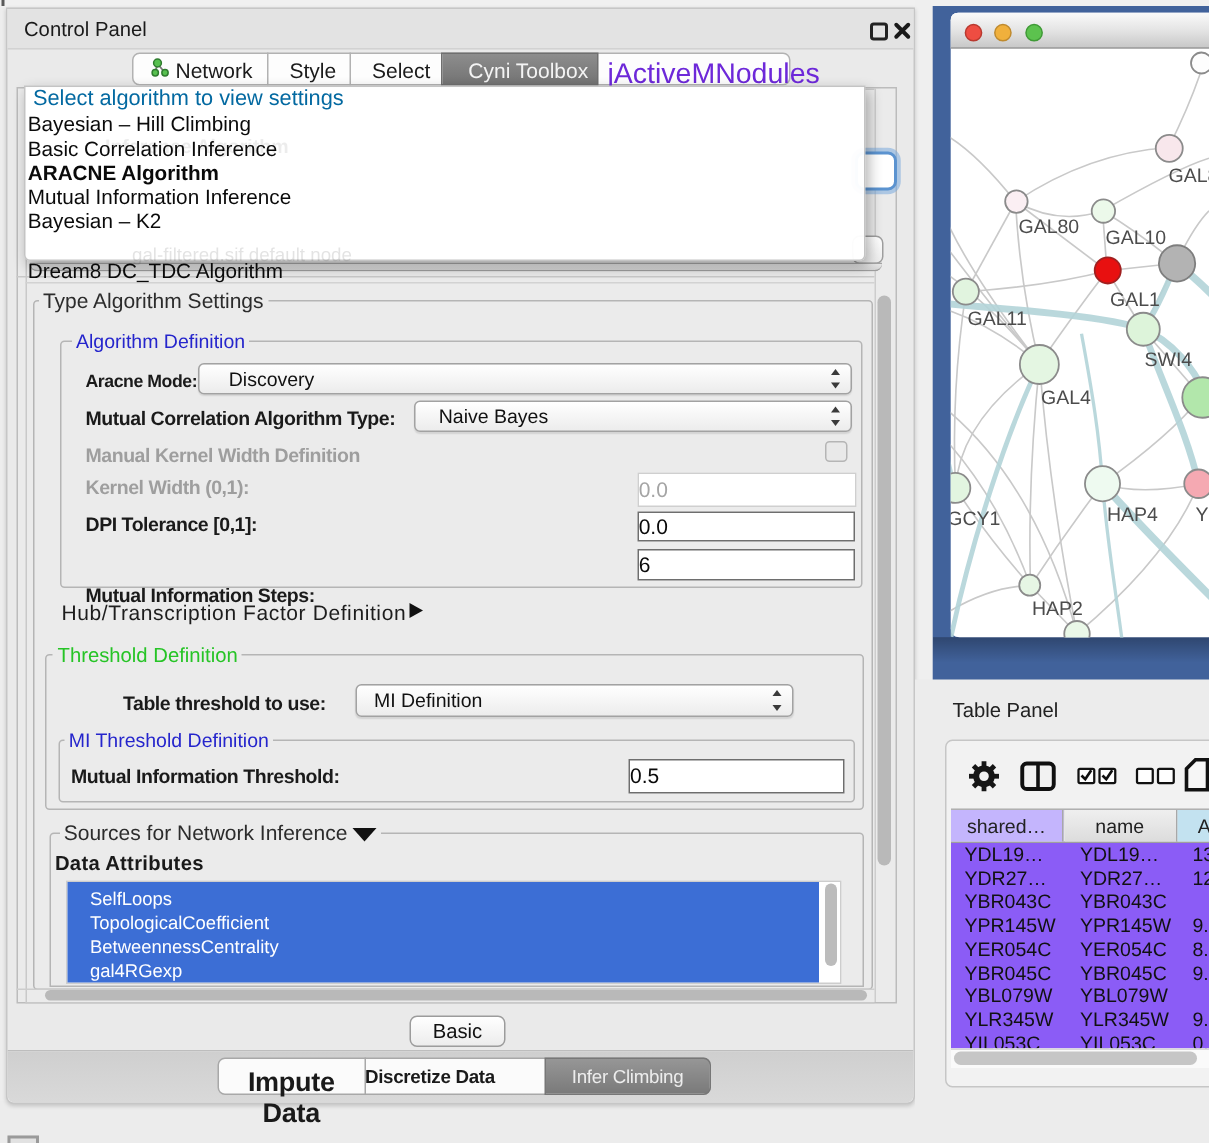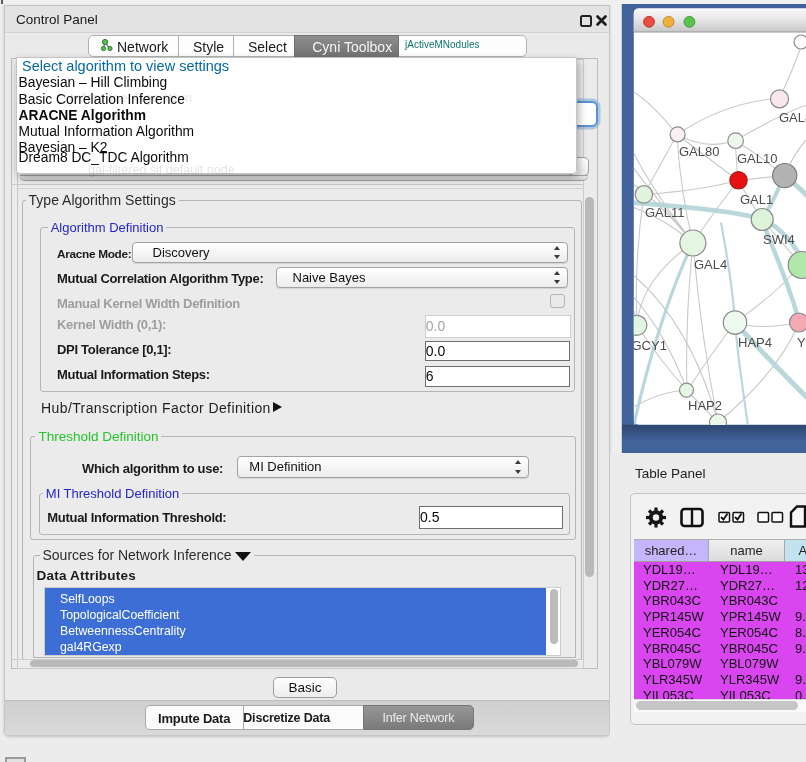--- a/index.html
+++ b/index.html
@@ -46,21 +46,21 @@
 <svg class="abs" style="left:100px;top:38px" width="14" height="14" viewBox="0 0 14 14">
     <path d="M5 4.5 L3.5 10 M5 4.5 L10 10.5" stroke="#777" stroke-width="1.2" fill="none"></path>
     <circle cx="5" cy="4" r="2.6" fill="#57c04f" stroke="#2f7c2f"></circle>
     <circle cx="3.5" cy="10.5" r="2.1" fill="#57c04f" stroke="#2f7c2f"></circle>
     <circle cx="10" cy="10.5" r="2.1" fill="#57c04f" stroke="#2f7c2f"></circle>
   </svg>
 <div class="abs" style="left:117px;top:39px;font-size:14px;color:#1b1b1b">Network</div>
 <div class="abs" style="left:193px;top:39px;font-size:14px;color:#1b1b1b">Style</div>
 <div class="abs" style="left:248px;top:39px;font-size:14px;color:#1b1b1b">Select</div>
 <div class="abs" style="left:293.7px;top:39px;width:117px;text-align:center;font-size:14px;color:#f4f4f4">Cyni Toolbox</div>
-<div class="abs" style="left:405px;top:39px;font-size:10px;color:#0f766e">jActiveMNodules</div>
+<div class="abs" style="left:405px;top:39px;font-size:19px;color:#6d28d9">jActiveMNodules</div>
 
 <div class="abs" style="left:10.5px;top:58px;width:587px;height:611px;background:#ebebeb;border:1px solid #bcbcbc;box-sizing:border-box"></div>
 
 <div class="abs" style="left:16.5px;top:58.5px;width:566.5px;height:610px;border:1px solid #c9c9c9;border-right:none;box-sizing:border-box"></div>
 
 <div class="grp" style="left:22px;top:200px;width:558px;height:458px">
   <span style="left:2.6px;color:#2c2c2c">Type Algorithm Settings</span>
 </div>
 <div class="grp" style="left:40px;top:227px;width:533px;height:163px">
   <span style="left:6.7px;color:#2525cc;font-size:13px">Algorithm Definition</span>
@@ -76,30 +76,30 @@
     <s style="left:16px;top:2px">Naive Bayes</s>
     <i class="u"></i>
     <i class="d"></i>
   </div>
 <div class="lbg" style="left:57px;top:296px">Manual Kernel Width Definition</div>
 <div class="abs" style="left:550px;top:294px;width:13px;height:12px;background:#e9e9e9;border:1px solid #b5b5b5;border-radius:3px"></div>
 <div class="lbg" style="left:57px;top:317px">Kernel Width (0,1):</div>
 <div class="tf" style="left:424.8px;top:315.3px;width:137.8px;height:20.4px;border:1px solid #cfcfcf;color:#a5a5a5;padding:0 6px 0 0;line-height:20.4px">0.0</div>
 <div class="lb" style="left:57px;top:342px">DPI Tolerance [0,1]:</div>
 <div class="tf" style="left:424.8px;top:340.6px;width:138.7px;height:18.9px;border:1.5px solid #6e6e6e;color:#0a0a0a;padding:0 5px 0 0;line-height:18.9px">0.0</div>
-<div class="lb" style="left:57px;top:367px">Mutual Information Steps:</div>
+<div class="lb" style="left:57px;top:389px">Mutual Information Steps:</div>
 <div class="tf" style="left:424.8px;top:365.6px;width:138.7px;height:19.1px;border:1.5px solid #6e6e6e;color:#0a0a0a;padding:0 5px 0 0;line-height:19.1px">6</div>
 
 <div class="abs" style="left:41px;top:399.5px;font-size:14px;letter-spacing:0.4px;color:#1d1d1d">Hub/Transcription Factor Definition</div>
 <div class="abs" style="left:273px;top:401.5px;width:0;height:0;border-top:5.5px solid transparent;border-bottom:5.5px solid transparent;border-left:9px solid #111"></div>
 
 <div class="grp" style="left:30px;top:436px;width:543.5px;height:101.5px">
   <span style="left:4.4px;color:#26c426;font-size:13.5px">Threshold Definition</span>
 </div>
-<div class="lb" style="left:82px;top:460.5px">Which algorithm to use:</div>
+<div class="lb" style="left:82px;top:460.5px">Table threshold to use:</div>
 <div class="cb" style="left:236.8px;top:455.8px;width:290px;height:20px">
     <s style="left:11.5px;top:2.5px">MI Definition</s>
     <i class="u"></i>
     <i class="d"></i>
   </div>
 <div class="grp" style="left:39px;top:493px;width:529px;height:40px">
   <span style="left:2.8px;color:#2525cc;font-size:13px">MI Threshold Definition</span>
 </div>
 <div class="lb" style="left:47.3px;top:510px">Mutual Information Threshold:</div>
 <div class="tf" style="left:419px;top:506.3px;width:136.7px;height:20.9px;border:1.5px solid #6e6e6e;color:#0a0a0a;padding:0 5px 0 0;line-height:20.9px">0.5</div>
@@ -117,41 +117,41 @@
 <div class="abs" style="left:585px;top:197px;width:9px;height:380px;background:#b9b9b9;border-radius:4.5px"></div>
 <div class="abs" style="left:11px;top:658.8px;width:572px;height:1px;background:#cdcdcd"></div>
 <div class="abs" style="left:30px;top:660px;width:548px;height:7px;background:#b9b9b9;border-radius:3.5px"></div>
 
 <div class="abs" style="left:273px;top:677px;width:64px;height:20.5px;background:linear-gradient(#ffffff,#ececec);border:1px solid #9c9c9c;border-radius:5px;box-sizing:border-box;text-align:center;font-size:13.5px;color:#111;line-height:19px">Basic</div>
 
 <div class="abs" style="left:4.5px;top:700px;width:604px;height:33.5px;background:linear-gradient(#cfcfcf,#d9d9d9);border-top:1px solid #bdbdbd;border-radius:0 0 5px 5px"></div>
 <div class="abs" style="left:145.1px;top:705.4px;width:329px;height:24.9px;background:#fbfbfb;border:1px solid #a8a8a8;border-radius:5px;box-sizing:border-box"></div>
 <div class="abs" style="left:243.3px;top:705.4px;width:1px;height:24.9px;background:#a8a8a8"></div>
 <div class="abs" style="left:362.7px;top:705.4px;width:111.4px;height:24.9px;background:linear-gradient(#969696,#7a7a7a);border:1px solid #777;box-sizing:border-box;border-radius:0 5px 5px 0"></div>
-<div class="abs b" style="left:145.1px;top:710.5px;width:98.2px;text-align:center;font-size:13px;letter-spacing:-0.2px;color:#1a1a1a">Impute Data</div>
+<div class="abs b" style="left:145.1px;top:710.5px;width:98.2px;text-align:center;font-size:18px;letter-spacing:-0.2px;color:#1a1a1a">Impute Data</div>
 <div class="abs b" style="left:243.3px;top:710.5px;width:119.4px;text-align:left;font-size:12.5px;letter-spacing:-0.2px;color:#1a1a1a">Discretize Data</div>
-<div class="abs" style="left:362.7px;top:710.5px;width:111.4px;text-align:center;font-size:12.5px;letter-spacing:-0.2px;color:#ededed">Infer Network</div>
+<div class="abs" style="left:362.7px;top:710.5px;width:111.4px;text-align:center;font-size:12.5px;letter-spacing:-0.2px;color:#ededed">Infer Climbing</div>
 
 <div class="abs" style="left:570px;top:101px;width:24px;height:22px;background:#fff;border:2px solid #5b93d0;border-radius:6px;box-shadow:0 0 0 2.5px rgba(122,170,220,0.55)"></div>
 <div class="abs" style="left:568px;top:157px;width:19px;height:17px;background:linear-gradient(#fff,#ededed);border:1px solid #9f9f9f;border-radius:5px"></div>
 
 <div class="abs" style="left:20px;top:174.6px;width:568px;height:6.6px;background:linear-gradient(#e8e8e8,#d6d6d6);border-top:1px solid #a6a6a6;border-bottom:1px solid #a0a0a0;border-radius:0 0 5px 5px;box-sizing:border-box"></div>
 <div class="abs" style="left:11px;top:184px;width:572px;height:1px;background:#c9c9c9"></div>
 <div class="abs" style="left:16.5px;top:187.5px;width:566px;height:1px;background:#d2d2d2"></div>
 
 <div class="abs" style="left:15.5px;top:57px;width:561.5px;height:117.2px;background:rgba(255,255,255,0.97);border:1px solid #c4c4c4;border-radius:0 0 4px 4px;box-shadow:2px 4px 9px rgba(0,0,0,0.30);box-sizing:border-box"></div>
 <div class="abs" style="left:70px;top:90px;font-size:13px;color:rgba(70,70,70,0.10);font-weight:bold">Inference Algorithm</div>
 <div class="abs" style="left:88px;top:163px;font-size:12.5px;color:rgba(60,60,60,0.14)">gal-filtered.sif default node</div>
 <div class="abs" style="left:22px;top:57.5px;width:561px;text-align:left;font-size:14.5px;color:#0369a1">Select algorithm to view settings</div>
 <div class="pit" style="top:75.3px">Bayesian – Hill Climbing</div>
 <div class="pit" style="top:91.5px">Basic Correlation Inference</div>
 <div class="pit b" style="top:107.7px">ARACNE Algorithm</div>
-<div class="pit" style="top:123.9px">Mutual Information Algorithm</div>
+<div class="pit" style="top:123.9px">Mutual Information Inference</div>
 <div class="pit" style="top:140.1px">Bayesian – K2</div>
-<div class="pit" style="top:150px">Dream8 DC_TDC Algorithm</div>
+<div class="pit" style="top:173px">Dream8 DC_TDC Algorithm</div>
 
 <svg class="abs" style="left:620px;top:3.5px" width="186" height="450" viewBox="620 3.5 186 450">
 <defs>
 <clipPath id="wclip">
         <rect x="633.8" y="31.5" width="173" height="393"></rect>
       </clipPath>
 <linearGradient id="tbar" x1="0" y1="0" x2="0" y2="1">
         <stop offset="0" stop-color="#fafafa"></stop>
         <stop offset="0.5" stop-color="#e4e4e4"></stop>
         <stop offset="1" stop-color="#c7c7c7"></stop>
@@ -284,20 +284,20 @@
 <path d="M157 6.5 h8 v20 h-14 v-14 z" fill="#f6f6f6" stroke="#111" stroke-width="2.4"></path>
 </svg>
 
 <div class="abs" style="left:634px;top:539.3px;width:172px;height:22.7px;background:#e6e6e6;border-top:1px solid #b0b0b0;border-bottom:1px solid #9f9f9f;box-sizing:border-box"></div>
 <div class="abs" style="left:634px;top:540.3px;width:75px;height:20.7px;background:#c4b5fd;border-right:1px solid #a8a8a8;box-sizing:border-box;text-align:center;font-size:13px;color:#222;line-height:21px">shared…</div>
 <div class="abs" style="left:709.5px;top:540.3px;width:75px;height:20.7px;background:linear-gradient(#efefef,#dcdcdc);border-right:1px solid #a8a8a8;box-sizing:border-box;text-align:center;font-size:13px;color:#222;line-height:21px">name</div>
 <div class="abs" style="left:784.5px;top:540.3px;width:22px;height:20.7px;background:#c3e2f0;overflow:hidden;font-size:13px;color:#222;line-height:21px">
     <span style="position:absolute;left:14px">A</span>
   </div>
 
-<div class="abs" style="left:634px;top:562px;width:172px;height:137px;background:#d946ef;overflow:hidden">
+<div class="abs" style="left:634px;top:562px;width:172px;height:137px;background:#8b5cf6;overflow:hidden">
   <div style="position:absolute;left:9px;top:0;font-size:13px;color:#111;line-height:15.7px">YDL19…<br>YDR27…<br>YBR043C<br>YPR145W<br>YER054C<br>YBR045C<br>YBL079W<br>YLR345W<br>YIL053C</div>
   <div style="position:absolute;left:86px;top:0;font-size:13px;color:#111;line-height:15.7px">YDL19…<br>YDR27…<br>YBR043C<br>YPR145W<br>YER054C<br>YBR045C<br>YBL079W<br>YLR345W<br>YIL053C</div>
   <div style="position:absolute;left:161px;top:0;font-size:13px;color:#111;line-height:15.7px">13<br>12<br><br>9.<br>8.<br>9.<br><br>9.<br>0.</div>
 </div>
 
 <div class="abs" style="left:634px;top:699px;width:172px;height:12px;background:#fafafa;border-top:1px solid #d9d9d9"></div>
 <div class="abs" style="left:636px;top:700.5px;width:162px;height:9px;background:#c6c6c6;border-radius:4.5px"></div>
 
 </body></html>

